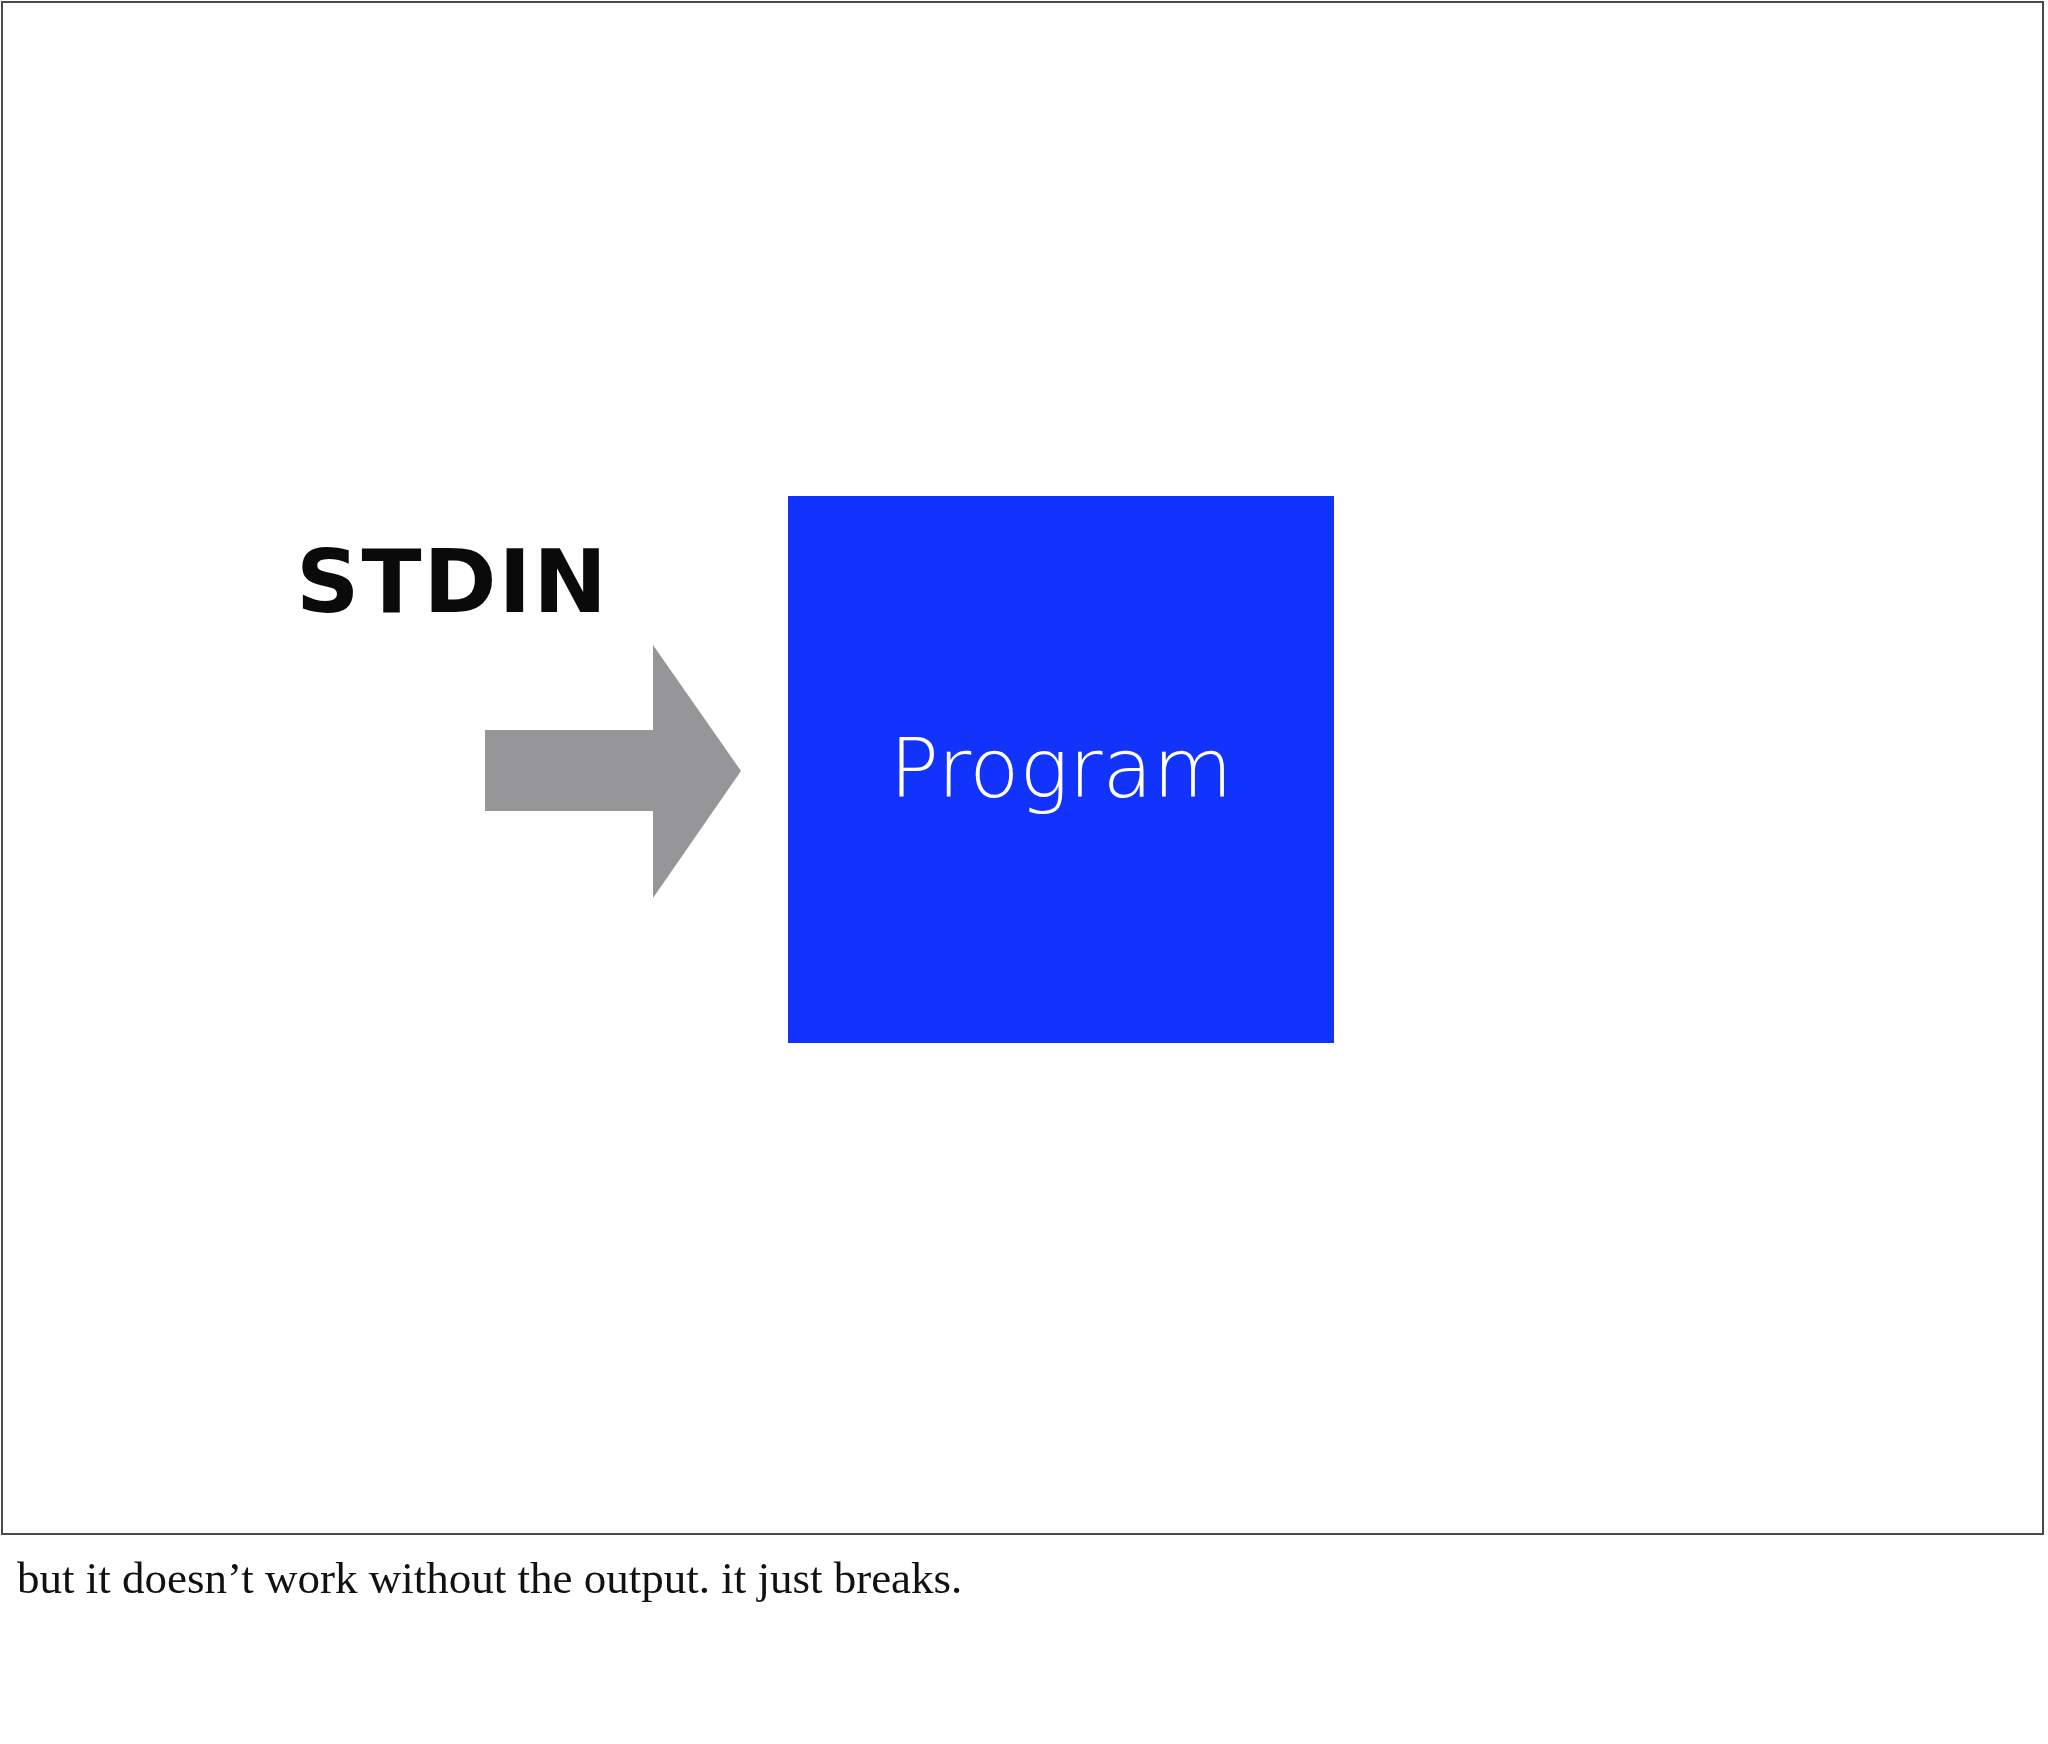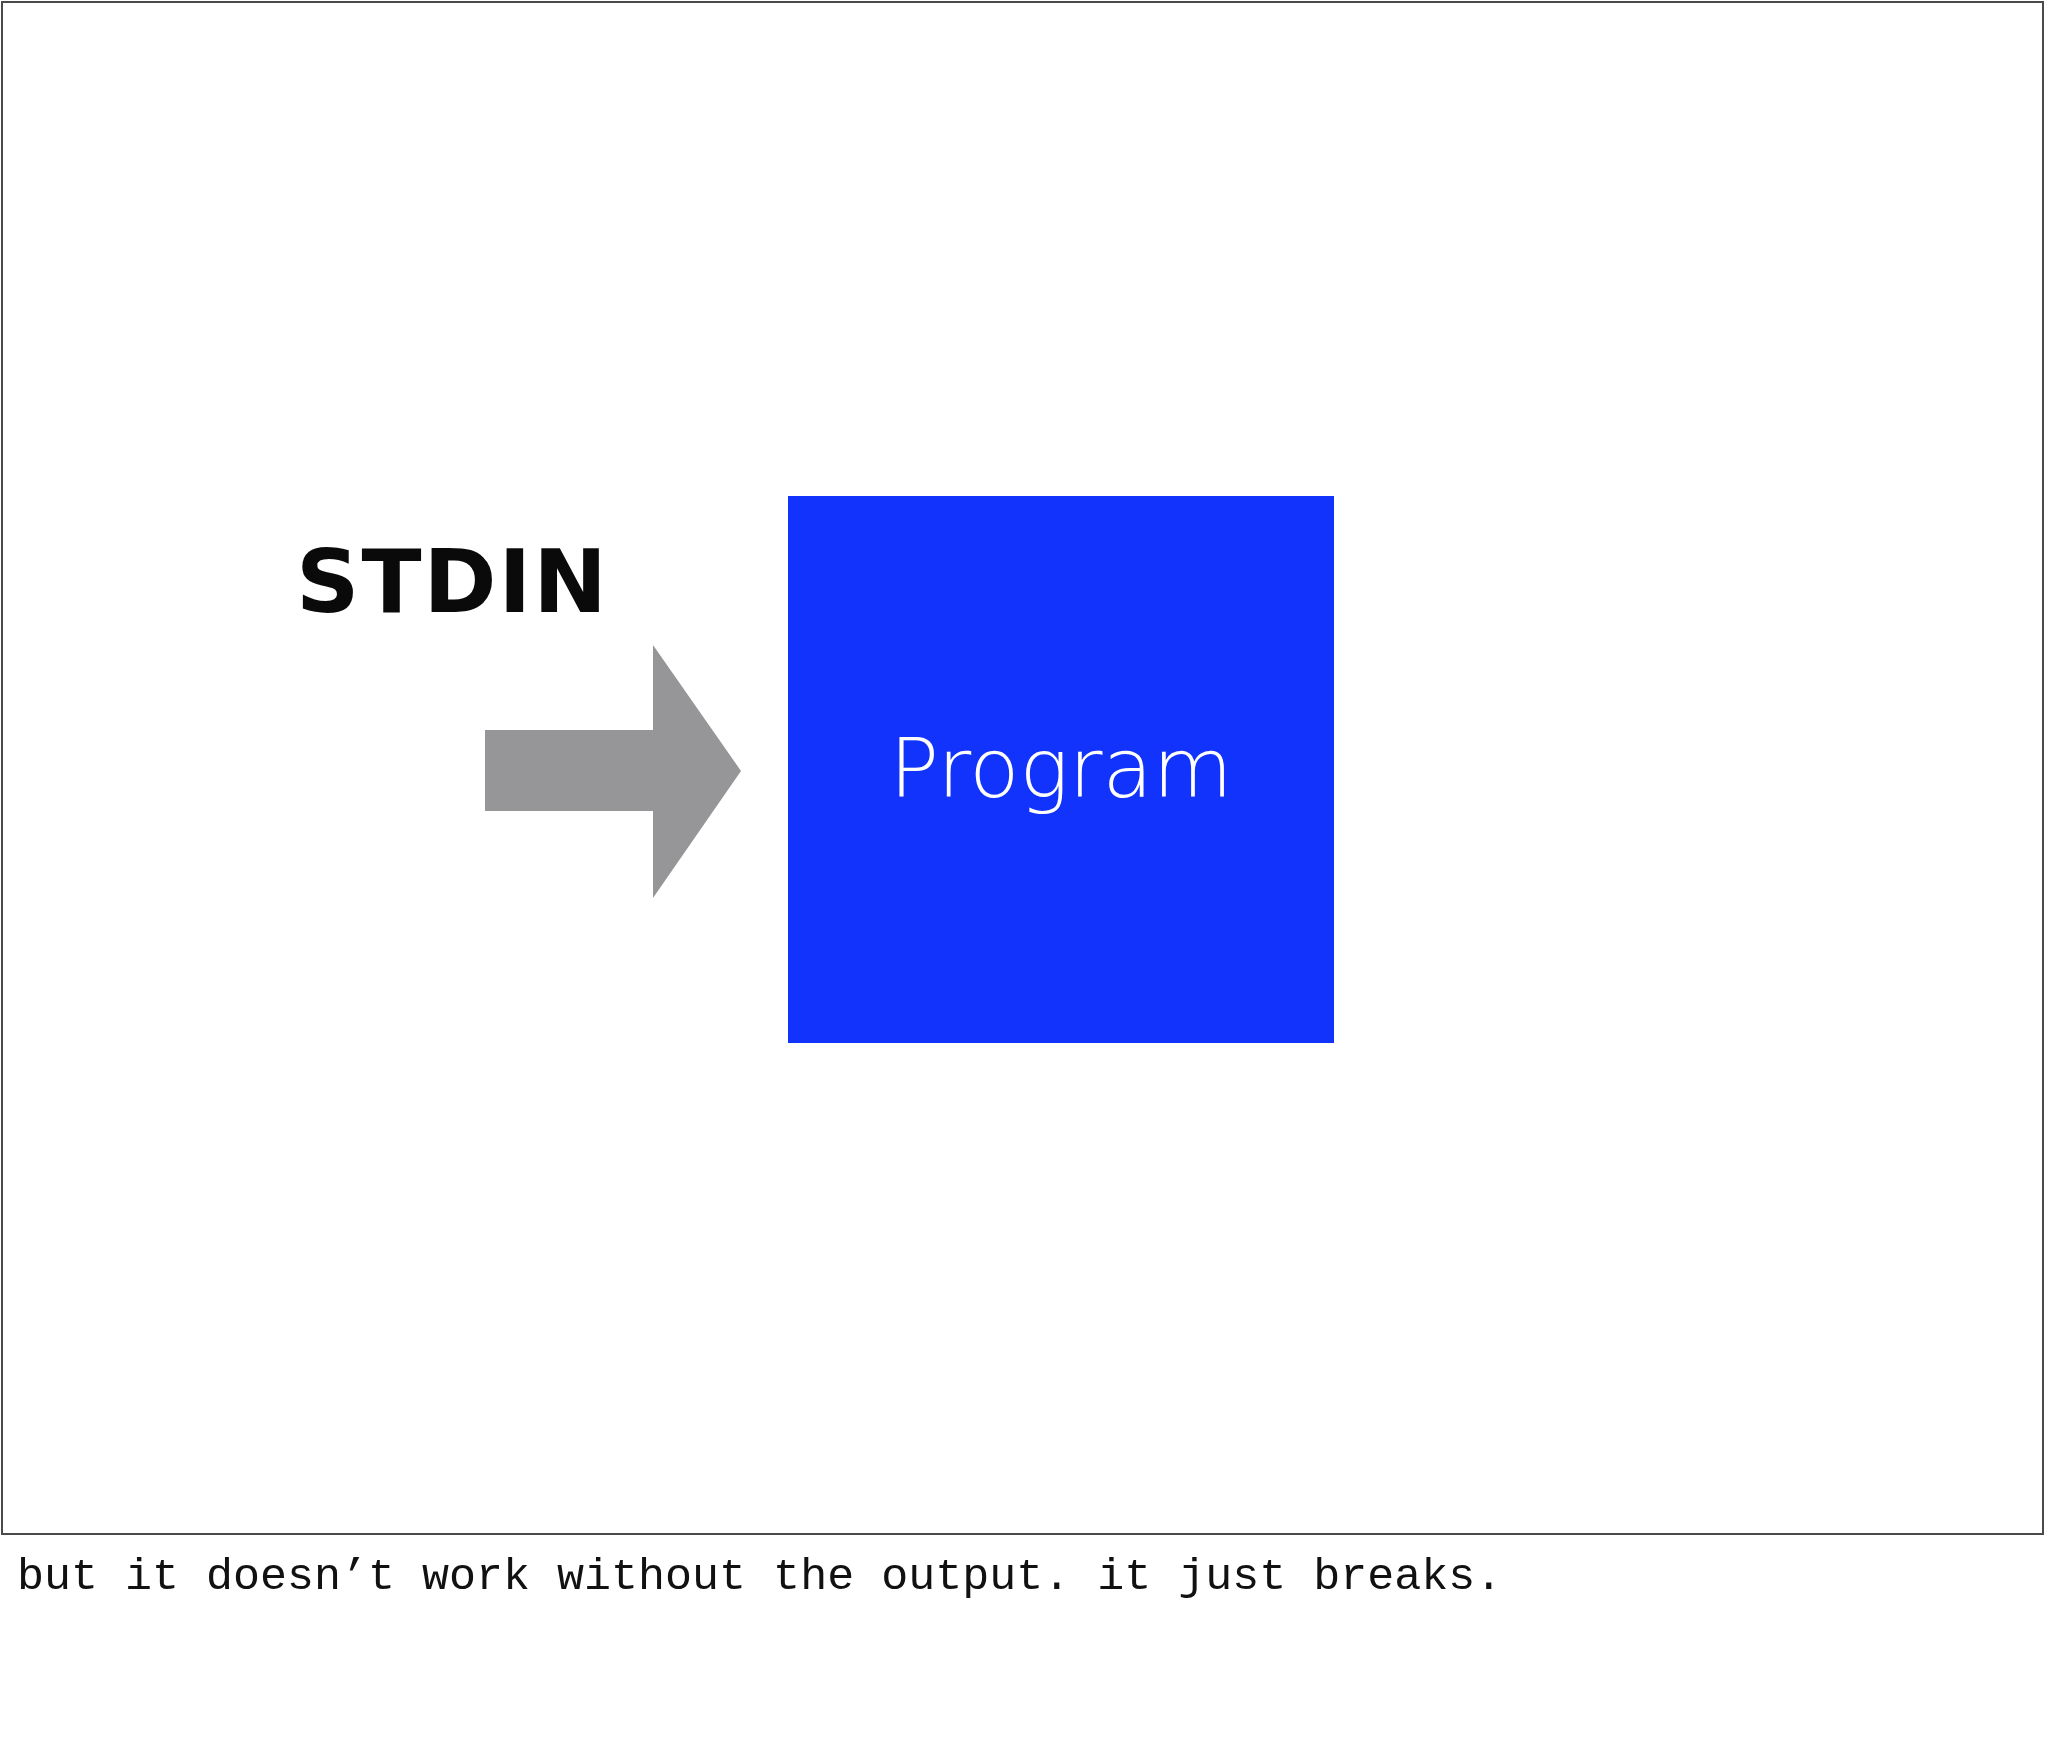--- a/index.html
+++ b/index.html
@@ -85,21 +85,21 @@
   
   #caption {
     position: absolute;
     left: 17px;
     top: 1551px;
     font-size: 45px;
     font-weight: 400;
     color: #111111;
     line-height: 1.2;
     white-space: nowrap;
-    font-family: Liberation Mono, monospace;
+    font-family: Liberation Serif, serif;
   }
 </style>
 </head>
 <body>
 
 <div id="slide-frame">
   <div id="slide-canvas">
 
     <div id="stdin-label">STDIN</div>
 

